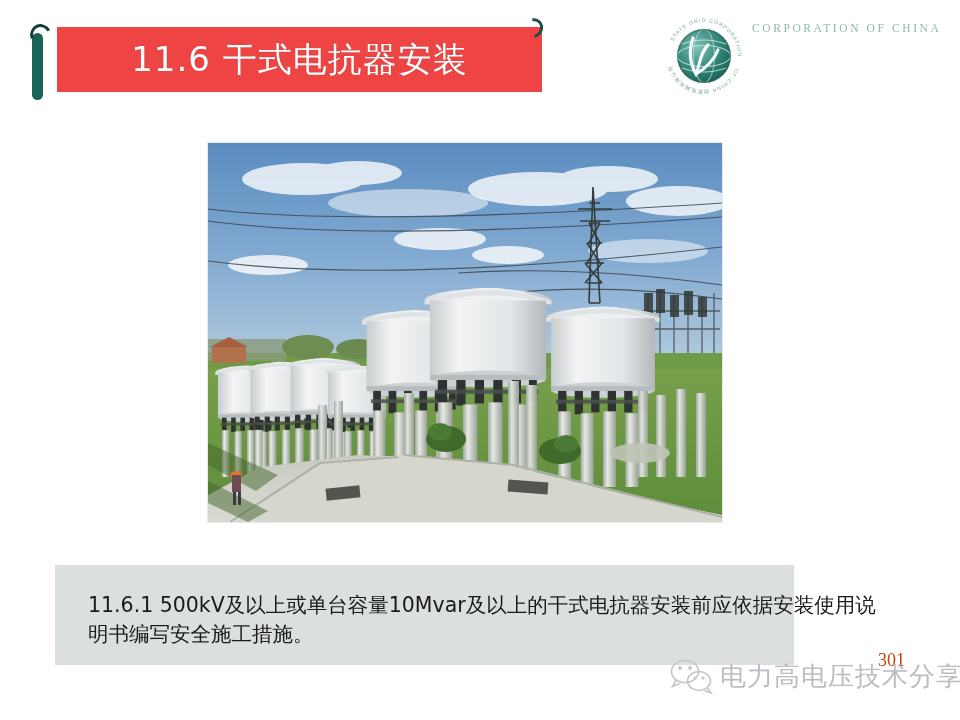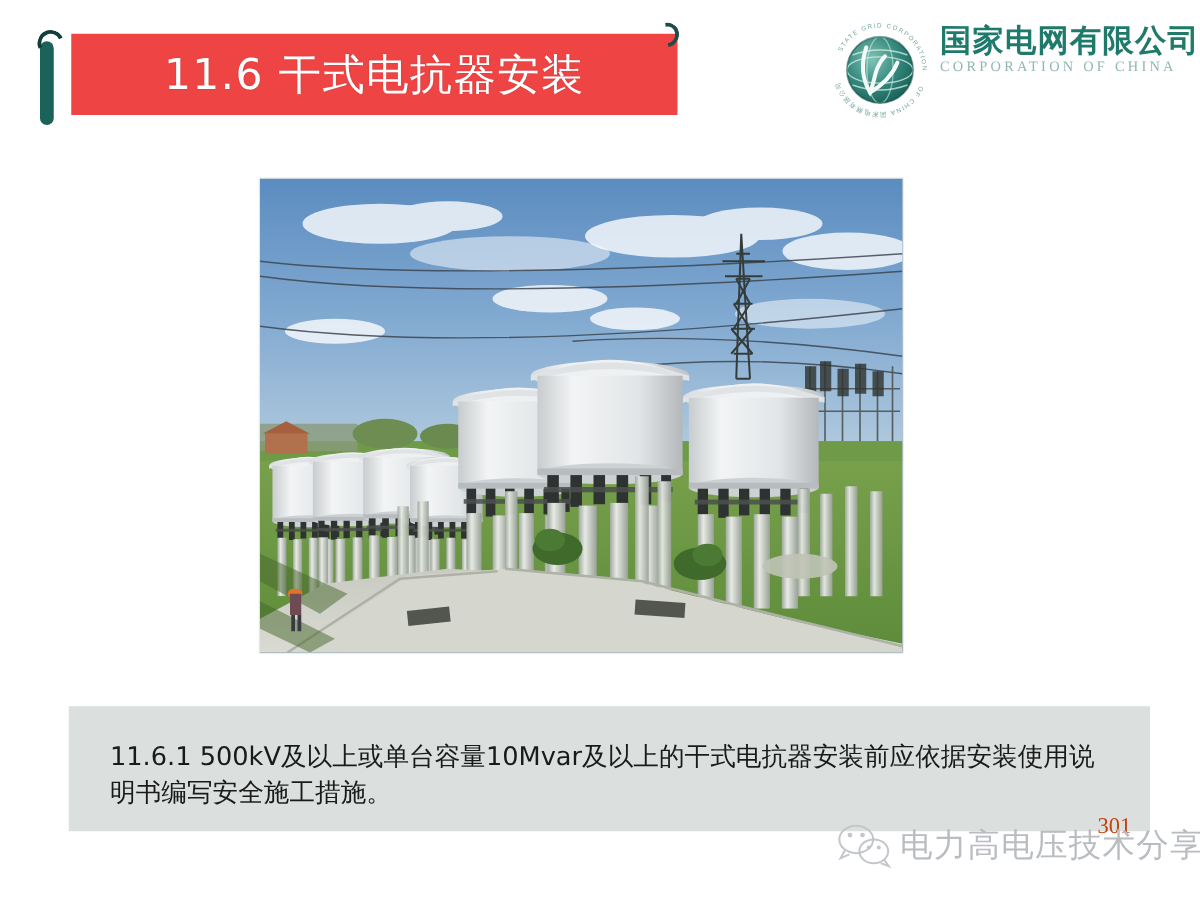--- a/index.html
+++ b/index.html
@@ -154,21 +154,21 @@
     box-shadow: 0 0 0 1px #e8e8e8;
     z-index: 3;
   }
   #photo-svg { display: block; }
 
   
   #body-box {
     position: absolute;
     left: 55px;
     top: 565px;
-    width: 865px;
+    width: 739px;
     height: 100px;
     background: #dbe0df;
     z-index: 3;
   }
   #body-text {
     position: absolute;
     left: 33px;
     top: 26px;
     width: 800px;
     color: #1a1a1a;
@@ -249,21 +249,20 @@
 
       <text font-size="5.1" fill="#7aa8a2" font-family="'Liberation Sans',sans-serif" letter-spacing="1.1">
         <textPath href="#ringtop" startOffset="14%">STATE GRID CORPORATION</textPath>
       </text>
       <text font-size="5.1" fill="#7aa8a2" font-family="'Liberation Sans',sans-serif" letter-spacing="1.1">
         <textPath href="#ringbot" startOffset="12%">OF CHINA 国家电网有限公司</textPath>
       </text>
     </svg>
   </div>
   <div id="logo-wordmark">
-    <div id="logo-cn">国家电网有限公司</div>
     <div id="logo-sub">CORPORATION OF CHINA</div>
   </div>
 </div>
 
 <div id="photo-frame">
   <svg id="photo-svg" width="514" height="379" viewBox="0 0 514 379" aria-hidden="true">
     <defs>
       <linearGradient id="sky" x1="0" y1="0" x2="0" y2="1">
         <stop offset="0%" stop-color="#5b8cc0"></stop>
         <stop offset="45%" stop-color="#82aad1"></stop>

